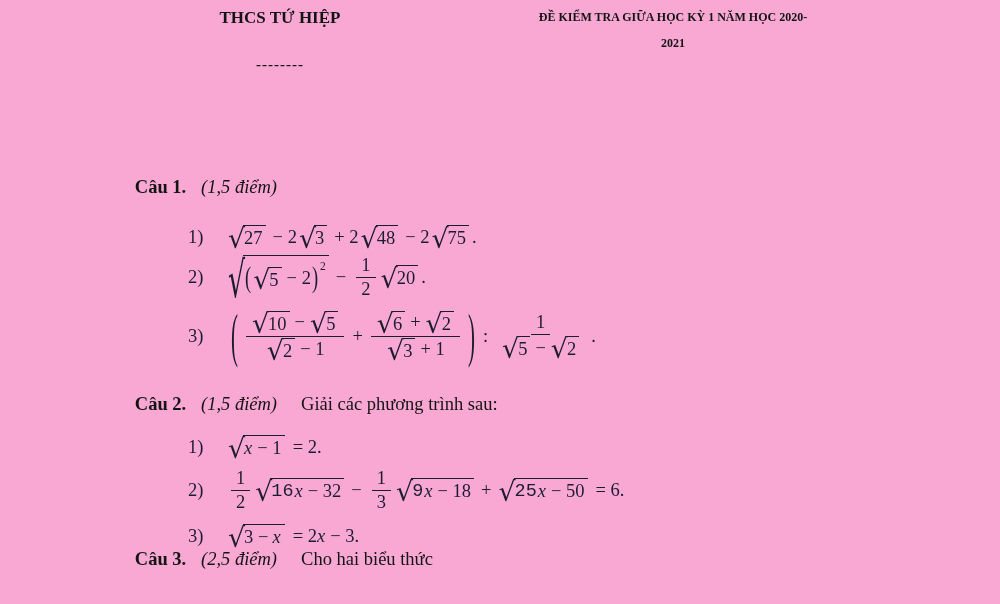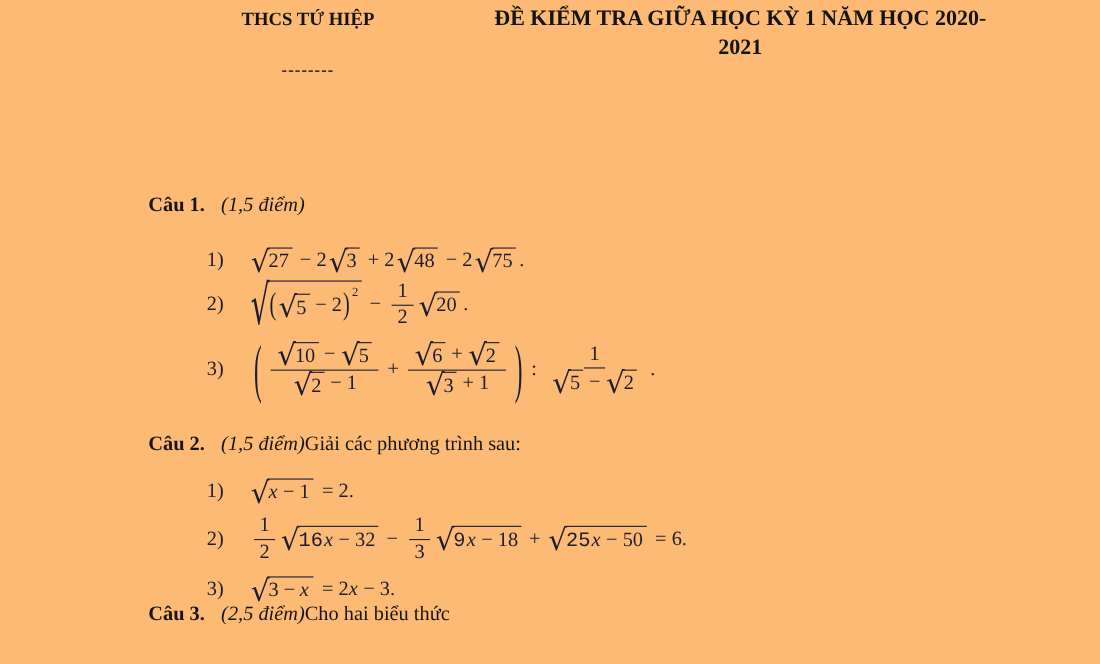--- a/index.html
+++ b/index.html
@@ -1,31 +1,31 @@
 <!DOCTYPE html>
 <html><head>
 <meta charset="utf-8">
 <style>
   html,body{margin:0;padding:0;background:#ffffff;}
-  .page{position:relative;width:1000px;height:604px;background:#fdba74;overflow:hidden;
+  .page{position:relative;width:1000px;height:604px;background:#f9a8d4;overflow:hidden;
         font-family:"Liberation Serif",serif;color:#141414;}
 
   
   .school{position:absolute;left:130px;top:8px;width:300px;text-align:center;
           font-weight:700;font-size:17px;}
   .dashes{position:absolute;left:130px;top:56px;width:300px;text-align:center;
           font-weight:700;font-size:15px;letter-spacing:1px;}
   .hright{position:absolute;left:448px;top:5px;width:450px;text-align:center;
-          font-weight:700;font-size:20px;line-height:25.5px;}
+          font-weight:700;font-size:12px;line-height:25.5px;}
 
   
   .qhead{position:absolute;left:120px;font-size:18.5px;display:flex;align-items:baseline;white-space:nowrap;}
   .qlabel{font-weight:700;min-width:81px;text-align:center;}
   .qlabel.plain{font-weight:700;}
-  .qpts{font-style:italic;margin-right:0;}
+  .qpts{font-style:italic;margin-right:24px;}
 
   
   .item{position:absolute;left:188px;display:flex;align-items:center;
         font-size:18.5px;color:#1c1c30;white-space:nowrap;}
   .inum{flex:none;width:39px;color:#1c1c30;}
 
   
   .sq{display:inline-flex;align-items:stretch;margin:0 1px;}
   .g{display:flex;align-items:flex-end;}
   .g>span{display:inline-block;font-size:1.45em;line-height:0.8;font-family:"DejaVu Serif",serif;}

